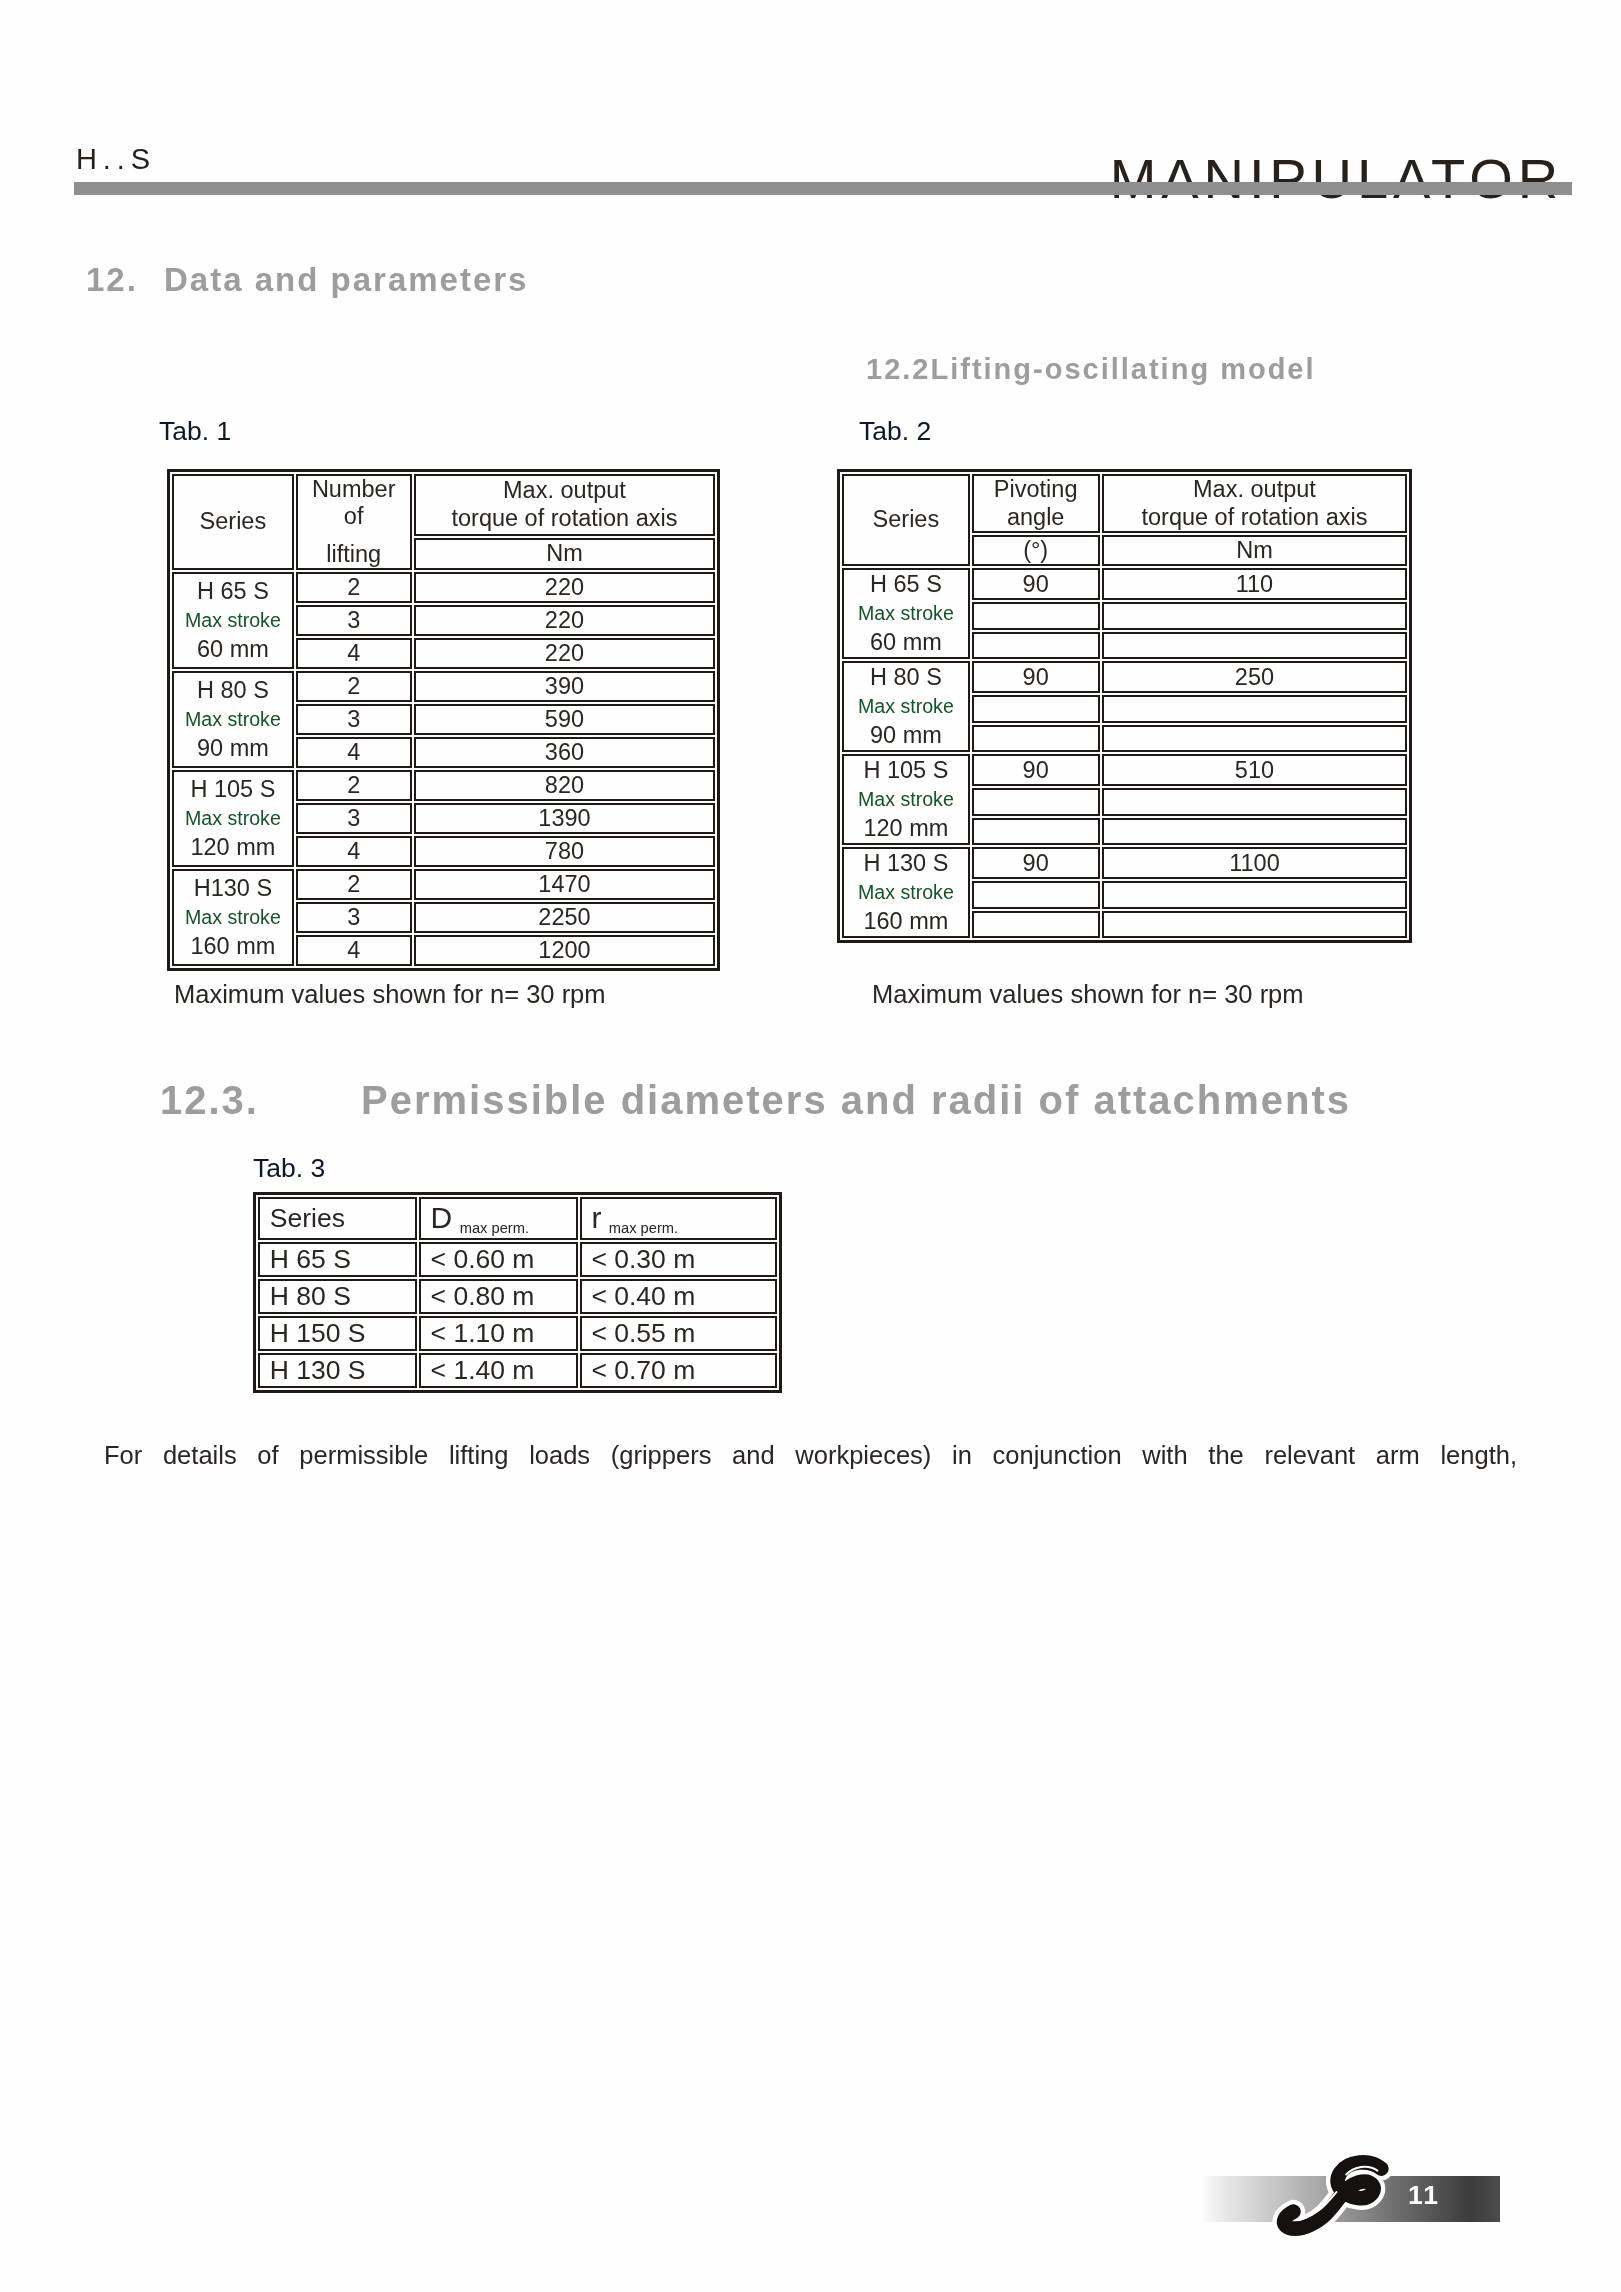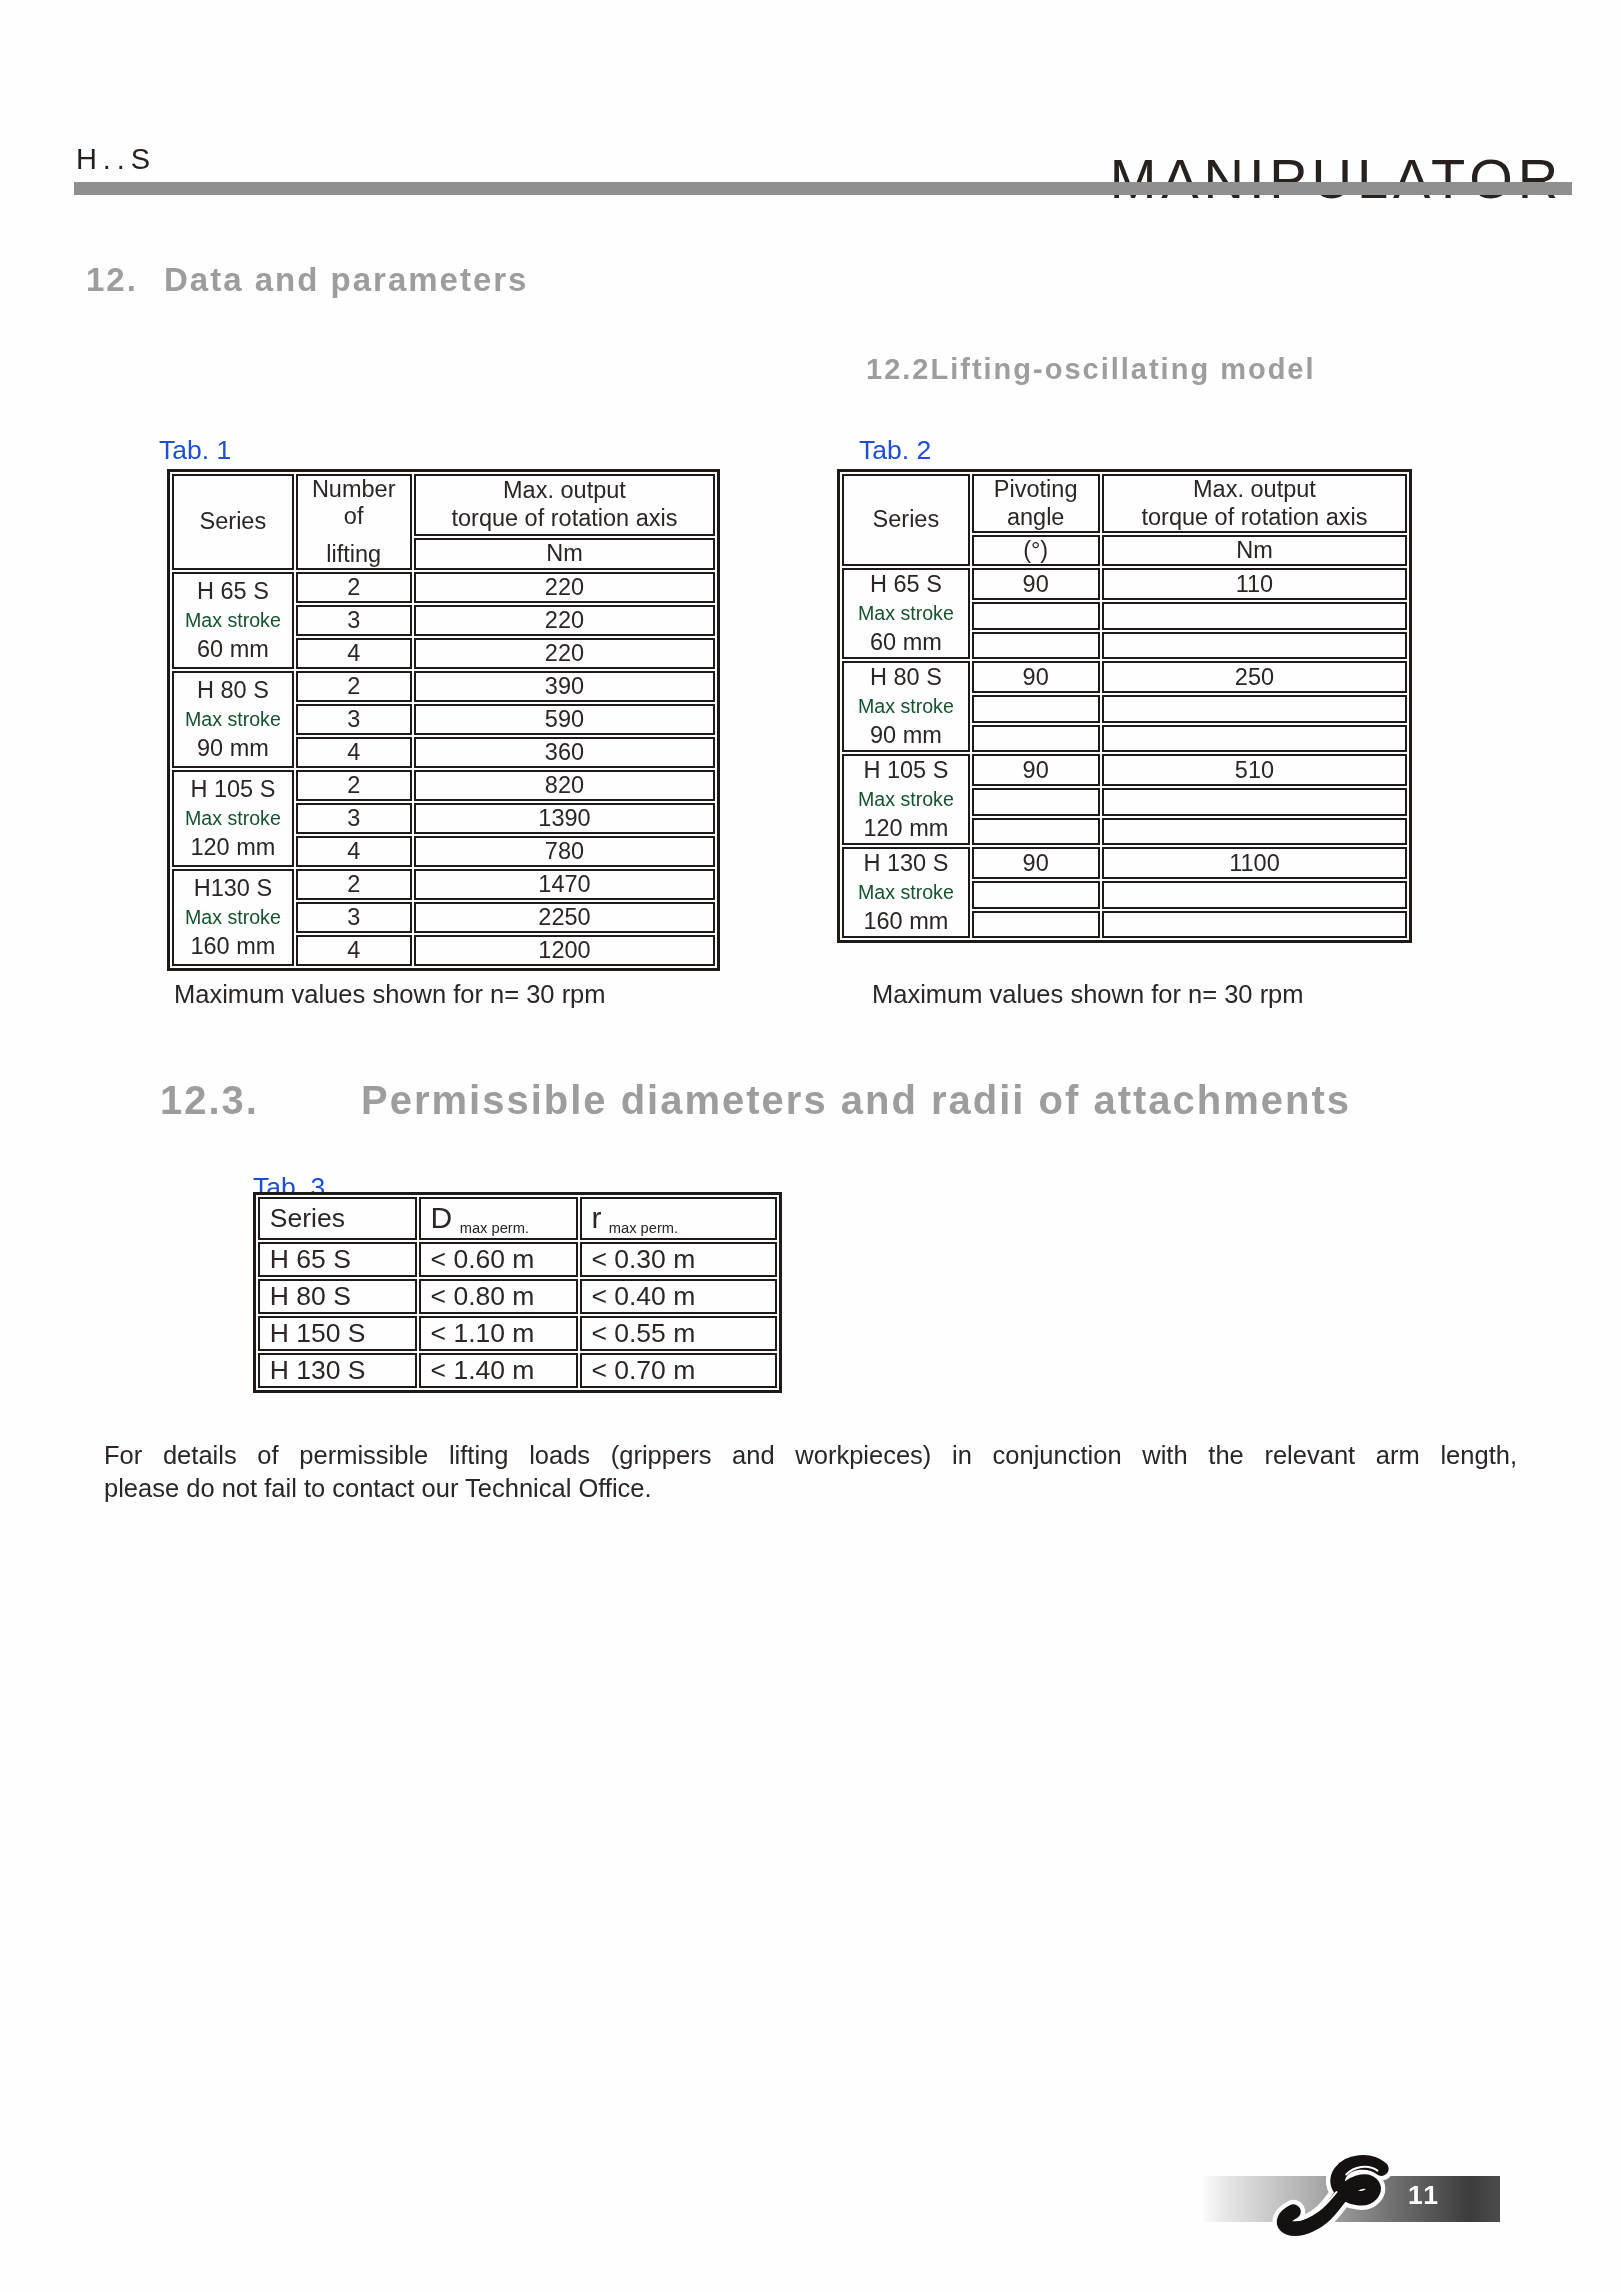--- a/index.html
+++ b/index.html
@@ -29,21 +29,21 @@
   .ghead{position:absolute;font-weight:bold;color:#9d9d9d;letter-spacing:2px;white-space:nowrap;}
   .h-main{left:86px;top:261px;font-size:33px;}
   .h-main .num{display:inline-block;width:78px;}
   .h-121{left:155px;top:353px;font-size:29px;}
   .h-121 .num{display:inline-block;width:96px;}
   .h-122{left:866px;top:353px;font-size:29px;}
   .h-122 .num{display:inline-block;}
   .h-123{left:160px;top:1078px;font-size:40px;}
   .h-123 .num{display:inline-block;width:201px;}
   
-  .tablabel{position:absolute;font-size:26.5px;color:#1d4ed8;margin-top:19px;}
+  .tablabel{position:absolute;font-size:26.5px;color:#0f172a;}
   .tl1{left:159px;top:416px;}
   .tl2{left:859px;top:416px;}
   .tl3{left:253px;top:1153px;}
   .caption{position:absolute;font-size:25.5px;color:#2b2623;white-space:nowrap;}
   .cap1{left:174px;top:980px;}
   .cap2{left:872px;top:980px;}
   
   .tblwrap{position:absolute;}
   .t1{left:167px;top:469px;}
   .t2{left:837px;top:469px;}
@@ -323,21 +323,20 @@
         <td class="c1 b3">H 130 S</td>
         <td class="c2 b3">&lt; 1.40 m</td>
         <td class="c3 b3">&lt; 0.70 m</td>
       </tr>
     </tbody>
       </table>
   </div>
 
   <div class="note">
     <div class="jline">For details of permissible lifting loads (grippers and workpieces) in conjunction with the relevant arm length,</div>
-    <div>please do not fail to contact our Technical Office.</div>
   </div>
 
   <div class="foot-bar"></div>
   <div class="page-num">11</div>
   <svg class="knot" width="125" height="98" viewBox="0 0 128 100">
     <g fill="none" stroke-linecap="round" stroke-linejoin="round">
       <path d="M22 66 C 2 76, 16 90, 38 80 C 56 72, 62 60, 72 48 C 82 36, 96 32, 102 38 C 108 44, 100 54, 88 52 C 72 50, 62 38, 70 26 C 78 14, 100 12, 112 22" stroke="#ffffff" stroke-width="24"></path>
       <path d="M22 66 C 2 76, 16 90, 38 80 C 56 72, 62 60, 72 48 C 82 36, 96 32, 102 38 C 108 44, 100 54, 88 52 C 72 50, 62 38, 70 26 C 78 14, 100 12, 112 22" stroke="#141110" stroke-width="15"></path>
       <path d="M30 74 C 48 68, 56 58, 66 46" stroke="#ffffff" stroke-width="2"></path>
       <path d="M76 28 C 84 20, 98 17, 108 24" stroke="#ffffff" stroke-width="2"></path>

